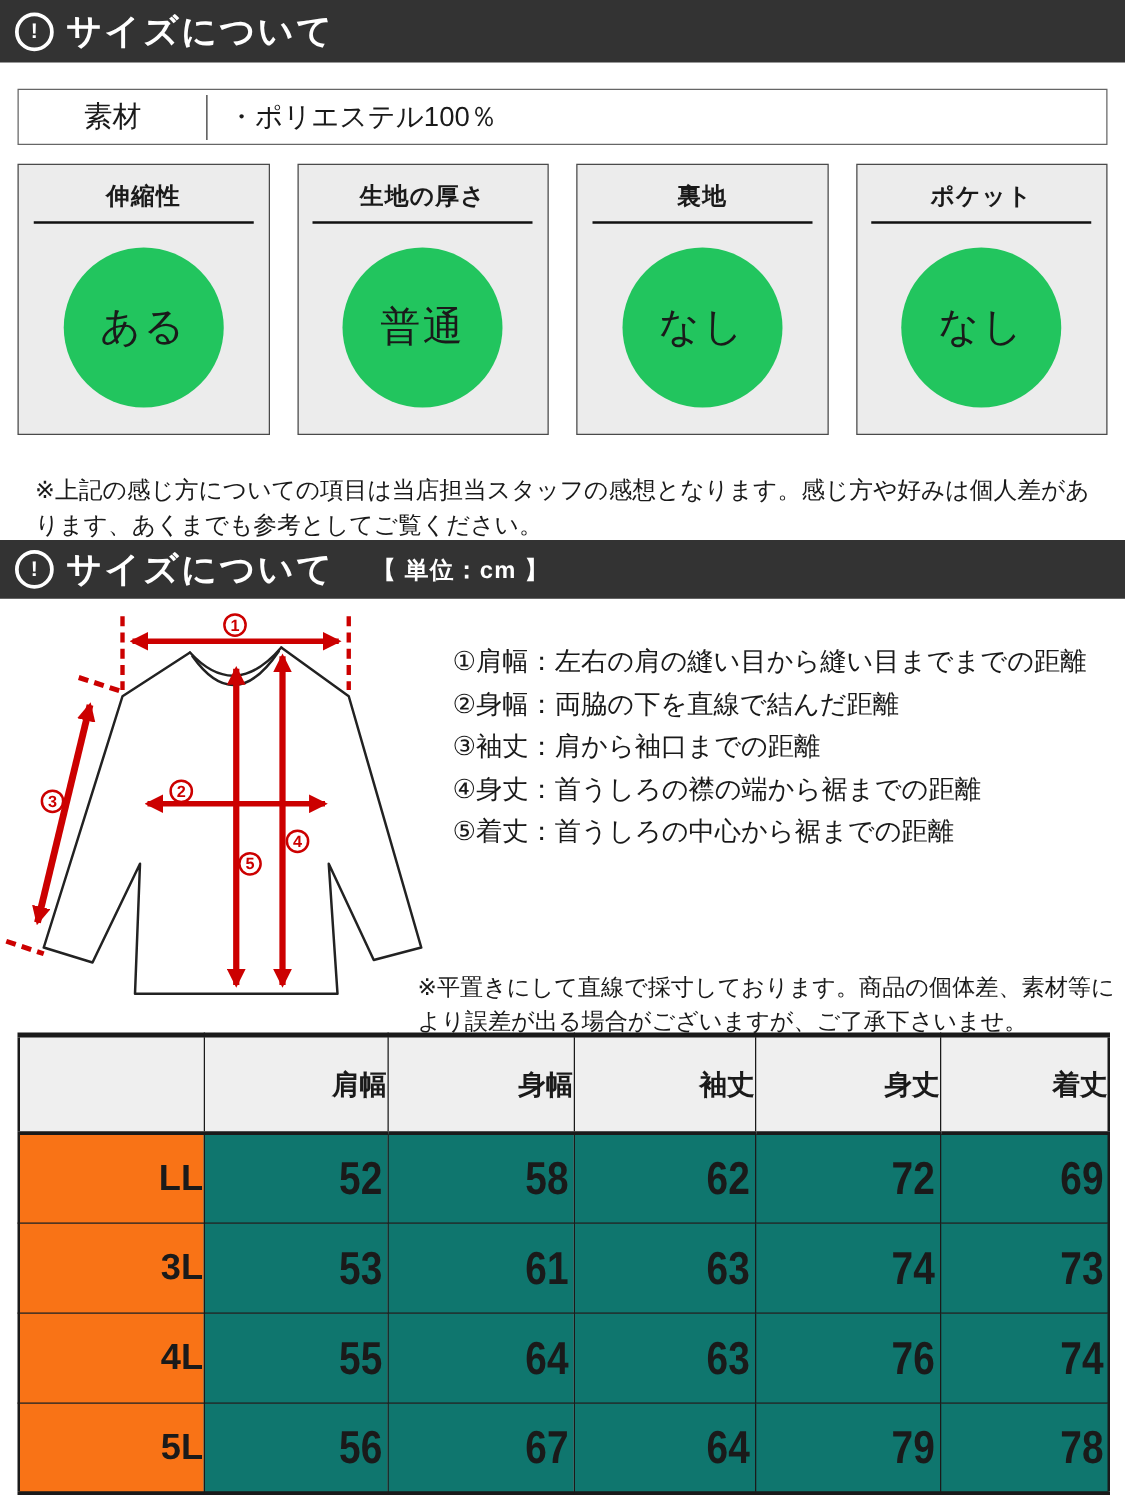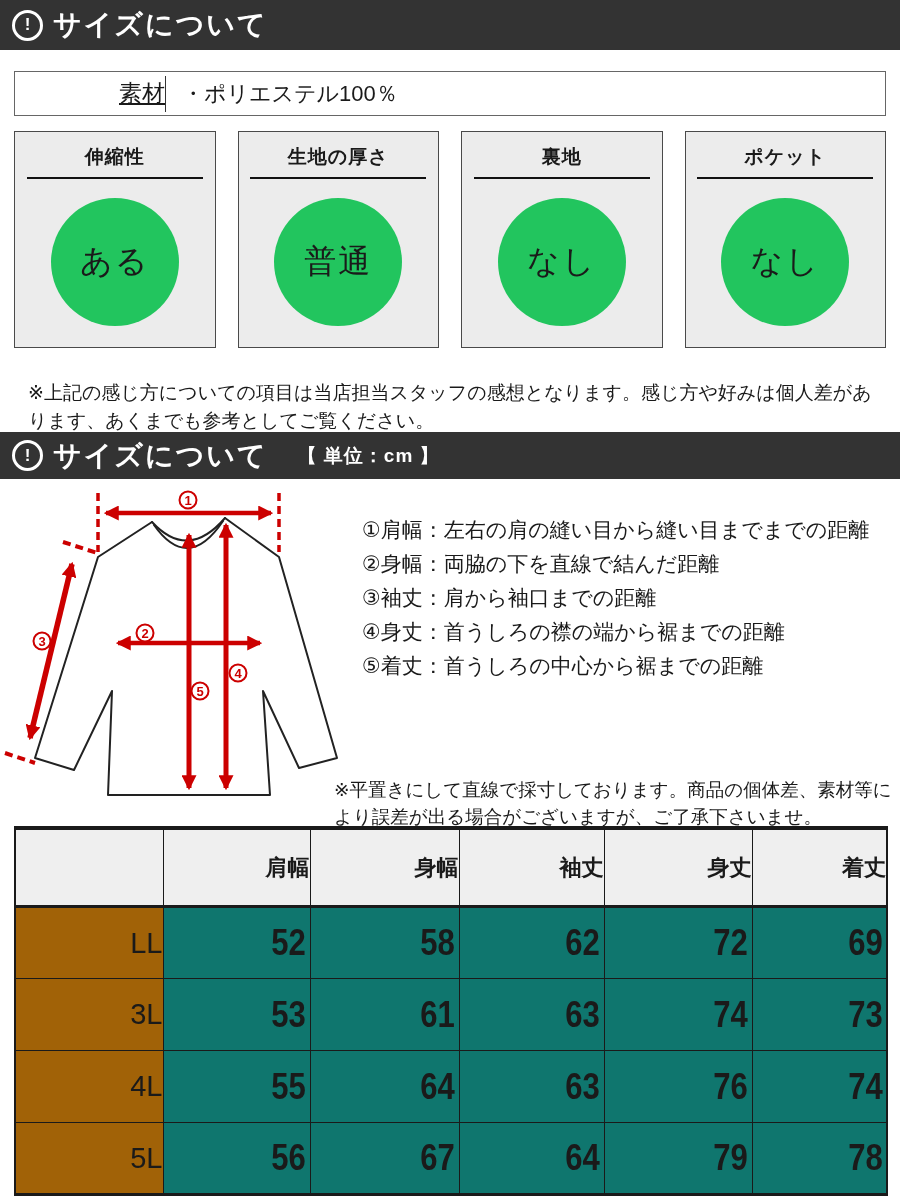--- a/index.html
+++ b/index.html
@@ -13,21 +13,21 @@
   .bar2{top:432px;height:47px;}
   .excl{width:25px;height:25px;border:3px solid #fff;border-radius:50%;
         display:flex;align-items:center;justify-content:center;
         font-size:17px;font-weight:bold;margin-right:10px;flex:0 0 auto;}
   .bar-title{font-size:28px;font-weight:bold;letter-spacing:2px;}
   .unit{font-size:19px;font-weight:bold;margin-left:30px;letter-spacing:1px;}
 
   
   .material{position:absolute;top:71px;left:14px;width:872px;height:45px;
             border:1px solid #666;display:flex;align-items:center;box-sizing:border-box;background:#fff;}
-  .material-label{width:150px;text-align:right;font-size:23px;flex:0 0 auto;text-decoration:underline;}
+  .material-label{width:150px;text-align:center;font-size:23px;flex:0 0 auto;}
   .material-divider{width:0;height:36px;border-left:1px solid #333;flex:0 0 auto;}
   .material-value{padding-left:16px;font-size:22px;}
 
   
   .attrs{position:absolute;top:131px;left:14px;width:872px;height:217px;display:flex;gap:22px;}
   .attr{flex:1;background:#ececec;border:1px solid #4a4a4a;box-sizing:border-box;}
   .attr-title{margin:12px auto 0;width:88%;text-align:center;font-size:19px;font-weight:bold;
               padding-bottom:7px;border-bottom:2px solid #111;letter-spacing:1px;}
   .attr-circle{width:128px;height:128px;border-radius:50%;background:#22c55e;margin:19px auto 0;
                display:flex;align-items:center;justify-content:center;font-size:32px;letter-spacing:2px;}
@@ -42,21 +42,21 @@
   .legend-line{white-space:nowrap;}
 
   
   table.size{position:absolute;top:826px;left:14px;width:872px;border-collapse:collapse;
              table-layout:fixed;border:2px solid #1a1a1a;border-top:4px solid #1a1a1a;
              border-bottom:3px solid #1a1a1a;}
   table.size th,table.size td{border:1px solid #1a1a1a;text-align:right;vertical-align:middle;padding:0;}
   table.size thead th{height:75px;background:#efefef;font-size:22px;font-weight:bold;
                       border-bottom:3px solid #1a1a1a;}
   table.size tbody tr{height:72px;}
-  table.size tbody th{background:#a16207;font-size:29px;font-weight:normal;}
+  table.size tbody th{background:#f97316;font-size:29px;font-weight:bold;}
   table.size tbody td{background:#0f766e;font-size:37px;font-weight:bold;}
   .cellnum{display:inline-block;transform:scaleX(0.84);}
 </style>
 </head>
 <body>
 
 <div id="page">
 
   <header class="bar bar1">
     <span class="excl">!</span>

